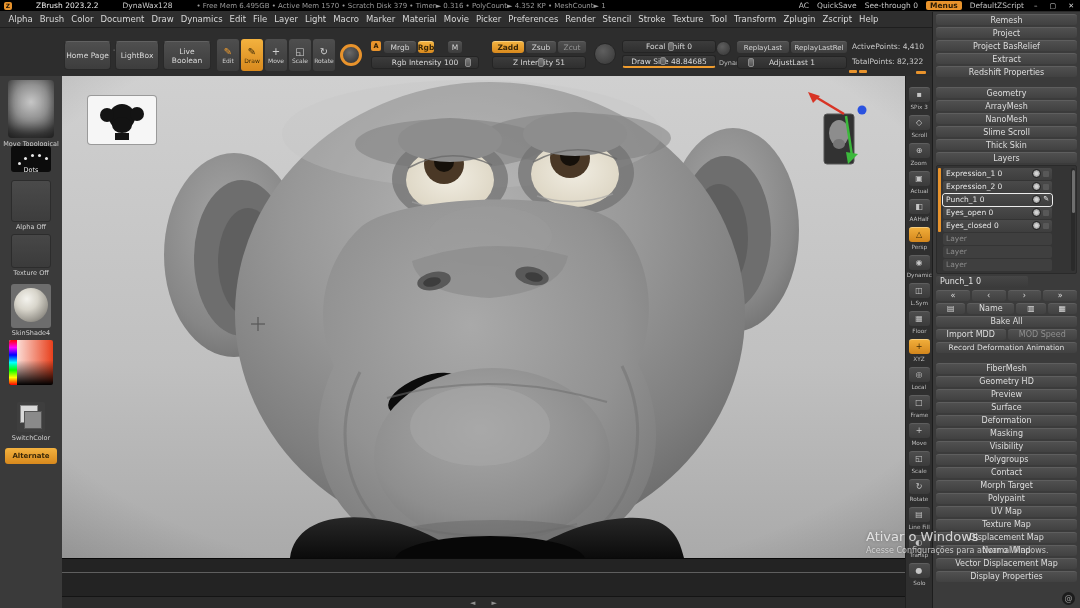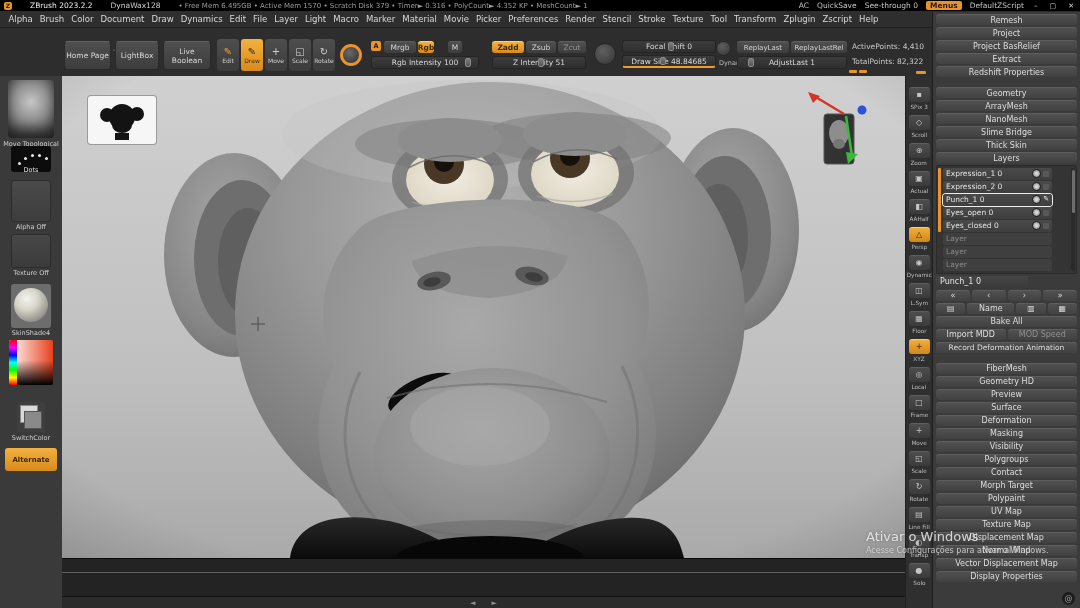--- a/index.html
+++ b/index.html
@@ -1,20 +1,20 @@
 <!DOCTYPE html>
 <html><head>
 <meta charset="utf-8">
 <style>
   html,body{margin:0;padding:0;background:#151515;}
   #app{position:relative;width:1080px;height:608px;background:#2a2a2a;overflow:hidden;
        font-family:"DejaVu Sans",sans-serif;-webkit-font-smoothing:antialiased;}
   
   .titlebar{position:absolute;left:0;top:0;width:1080px;height:11px;background:#000;
-            display:flex;align-items:center;gap:18px;padding:0 4px;box-sizing:border-box;}
+            display:flex;align-items:center;gap:24px;padding:0 4px;box-sizing:border-box;}
   .logo{width:8px;height:8px;border-radius:2px;background:#e8932c;color:#1d1204;font-size:6px;
         font-weight:bold;display:flex;align-items:center;justify-content:center;flex:none;}
   .t-app{color:#ececec;font-size:7.5px;white-space:nowrap;}
   .t-doc{color:#c9c9c9;font-size:7.5px;white-space:nowrap;}
   .t-stats{color:#9b9b9b;font-size:7px;white-space:nowrap;overflow:hidden;}
   .t-right{margin-left:auto;display:flex;align-items:center;gap:8px;flex:none;}
   .t-right span{color:#c5c5c5;font-size:7.5px;white-space:nowrap;}
   .menus-btn{background:#e8932c;color:#2b1c05 !important;padding:0 4px;border-radius:2px;font-weight:bold;}
   .winbtn{color:#d5d5d5 !important;font-size:7px !important;padding:0 2px;}
   
@@ -71,21 +71,21 @@
       overflow:hidden;}
   .thumb-mat::after{content:"";position:absolute;left:3px;top:4px;width:34px;height:34px;border-radius:50%;
       background:radial-gradient(circle at 38% 32%,#f4f3ee 0%,#d8d5cb 35%,#9b9890 70%,#5c5a55 100%);}
   .thumb-grad{position:absolute;left:9px;top:264px;width:44px;height:45px;border-radius:2px;overflow:hidden;
       background:linear-gradient(to top,#000 0%,rgba(0,0,0,0) 55%),linear-gradient(to right,#fff 0%,#e8401c 100%);}
   .hue{position:absolute;left:0;top:0;width:8px;height:100%;
       background:linear-gradient(#f00,#f0f,#00f,#0ff,#0f0,#ff0,#f00);}
   .thumb-switch{position:absolute;left:17px;top:326px;width:28px;height:30px;background:#3e3e3e;border-radius:2px;}
   .thumb-switch::before{content:"";position:absolute;left:3px;top:3px;width:16px;height:16px;background:#d9d9d9;border:1px solid #888;}
   .thumb-switch::after{content:"";position:absolute;right:3px;bottom:3px;width:16px;height:16px;background:#8a8a8a;border:1px solid #555;}
-  .alt-btn{position:absolute;left:5px;top:372px;width:52px;height:23px;border-radius:3px;
+  .alt-btn{position:absolute;left:5px;top:372px;width:52px;height:16px;border-radius:3px;
       background:linear-gradient(#f3b23f,#d8891d);color:#3a2808;font-size:7px;font-weight:bold;
       display:flex;align-items:center;justify-content:center;}
   
   .canvas-area{position:absolute;left:62px;top:76px;width:843px;height:532px;}
   .viewport{position:absolute;left:0;top:0;width:843px;height:482px;overflow:hidden;
       box-shadow:inset 0 0 40px rgba(0,0,0,.12);}
   .viewport svg{display:block;}
   .doc-thumb{position:absolute;left:26px;top:20px;width:68px;height:48px;background:#f6f6f6;border-radius:3px;
       box-shadow:0 0 0 1px #9a9a9a;}
   .gizmo{position:absolute;left:736px;top:10px;width:92px;height:86px;}
@@ -508,21 +508,21 @@
         <div class="pbtn">Project</div>
         <div class="pbtn">Project BasRelief</div>
         <div class="pbtn">Extract</div>
         <div class="pbtn">Redshift Properties</div>
       </div>
     <div class="pgap"></div>
     <div>
         <div class="pbtn">Geometry</div>
         <div class="pbtn">ArrayMesh</div>
         <div class="pbtn">NanoMesh</div>
-        <div class="pbtn">Slime Bridge</div>
+        <div class="pbtn">Slime Scroll</div>
         <div class="pbtn">Thick Skin</div>
       </div>
     <div class="pbtn">Layers</div>
 
     <div class="layers-box">
       <div class="laccent"></div>
       <div class="lscroll">
           <i></i>
         </div>
       <div class="layer-row">

